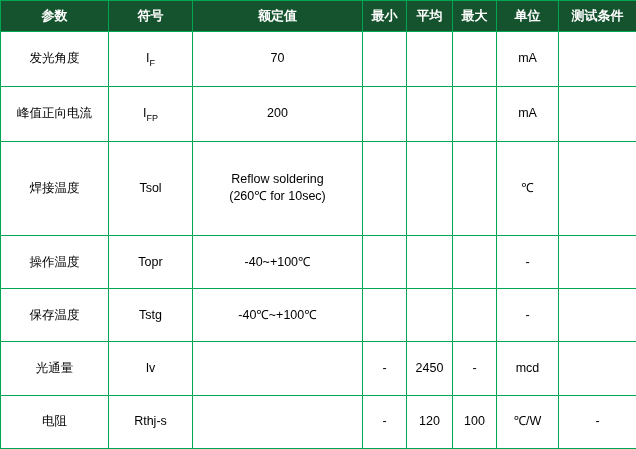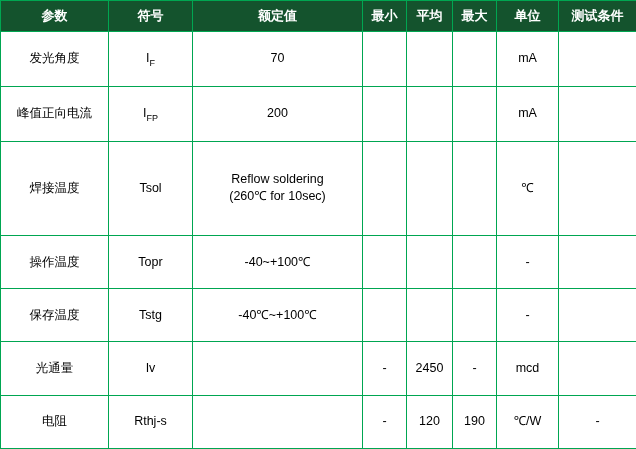--- a/index.html
+++ b/index.html
@@ -143,18 +143,18 @@
         <td>-</td>
         <td>mcd</td>
         <td></td>
       </tr>
       <tr>
         <td>电阻</td>
         <td><span>Rthj-s</span></td>
         <td></td>
         <td>-</td>
         <td>120</td>
-        <td>190</td>
+        <td>100</td>
         <td>℃/W</td>
         <td>-</td>
       </tr>
     </tbody>
 </table>
 
 </body></html>

